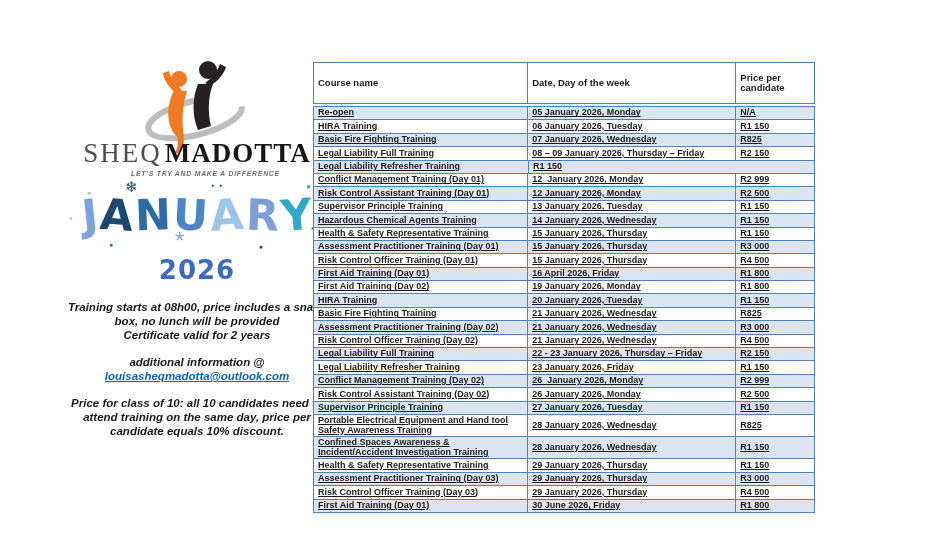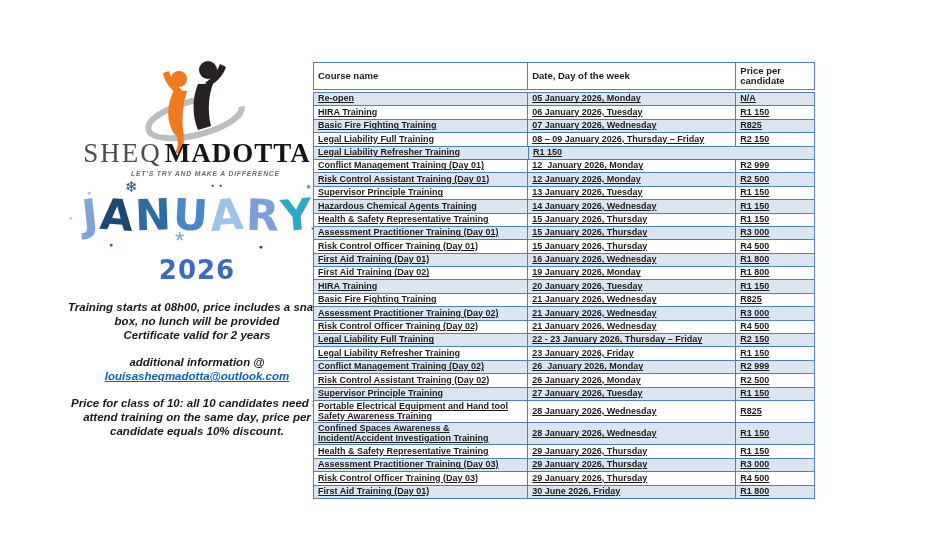--- a/index.html
+++ b/index.html
@@ -46,21 +46,21 @@
   .dec:nth-of-type(11){ right: -12px; top: 18px; font-size: 6px; }
   .year { font-family: "DejaVu Sans", sans-serif; font-size: 26px; font-weight: 700; color: #3a6bbf; letter-spacing: 1px; margin-top: 8px; }
 
   .notes { margin-top: 13px; font-weight: 700; font-style: italic; font-size: 11.5px; line-height: 14px; color: #181818; }
   .para { margin-bottom: 13px; }
   .nline { white-space: nowrap; }
   .email { color: #0563c1; text-decoration: underline; display: block; }
 
   
   .course-table { position: absolute; left: 313px; top: 62px; width: 502px; font-size: 9px; font-weight: 700; }
-  .thead { display: flex; border: 1px solid #4f81bd; height: 28px; background: #fff; }
+  .thead { display: flex; border: 1px solid #4f81bd; height: 42px; background: #fff; }
   .hcell { font-size: 9.5px; }
   .tbody { border: 1px solid #4f81bd; margin-top: 2px; text-decoration: underline; }
   .row { display: flex; background: #ffffff; }
   .row:nth-of-type(odd) { background: #dbe5f1; }
   .row + .row { border-top: 1px solid #4f81bd; }
   .cell { padding: 1px 4px; display: flex; align-items: center; min-height: 12.4px; line-height: 9.6px; }
   .c1 { width: 215px; border-right: 1px solid #4f81bd; }
   .c2 { width: 209px; border-right: 1px solid #4f81bd; white-space: pre-wrap; }
   .c3 { width: 78px; }
 </style>
@@ -216,21 +216,21 @@
       </div>
 
       <div class="row">
         <div class="cell c1">Risk Control Officer Training (Day 01)</div>
         <div class="cell c2">15 January 2026, Thursday</div>
         <div class="cell c3">R4 500</div>
       </div>
 
       <div class="row">
         <div class="cell c1">First Aid Training (Day 01)</div>
-        <div class="cell c2">16 January 2026, Wednesday</div>
+        <div class="cell c2">16 April 2026, Friday</div>
         <div class="cell c3">R1 800</div>
       </div>
 
       <div class="row">
         <div class="cell c1">First Aid Training (Day 02)</div>
         <div class="cell c2">19 January 2026, Monday</div>
         <div class="cell c3">R1 800</div>
       </div>
 
       <div class="row">

